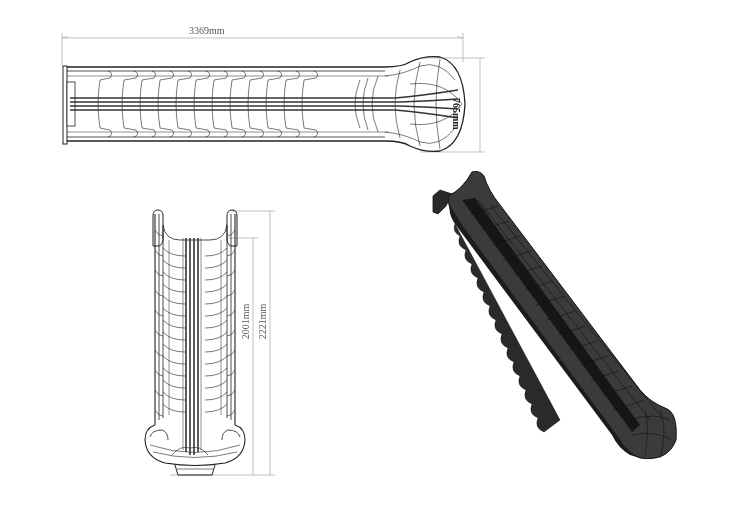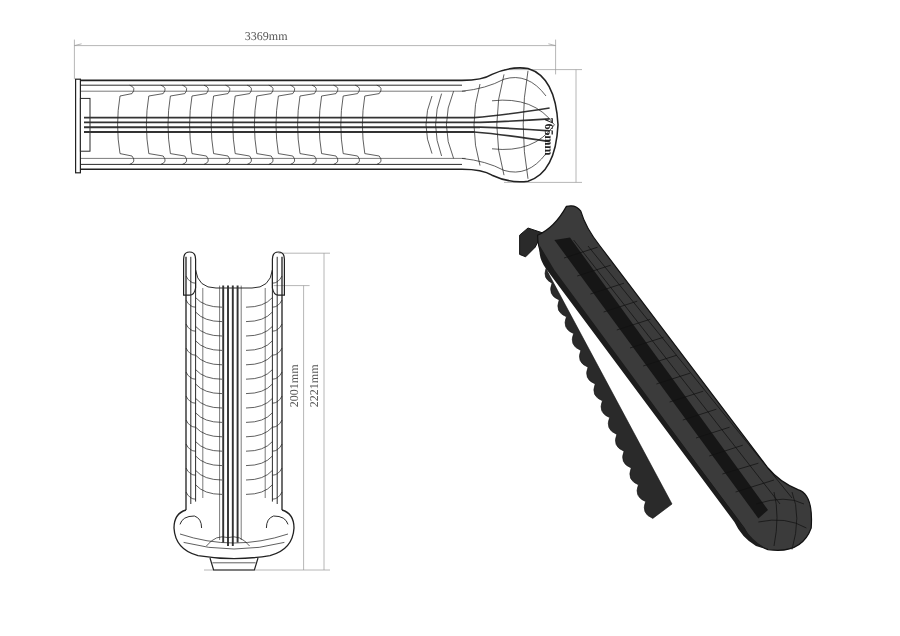--- a/index.html
+++ b/index.html
@@ -180,16 +180,16 @@
       <path d="M630 420 Q655 412 670 420"></path>
       <path d="M632 435 Q655 430 672 440"></path>
       <path d="M645 410 Q650 430 645 455"></path>
       <path d="M660 410 Q668 430 660 458"></path>
     </g>
 
     <path d="M455 224 Q452 232 460 236 Q456 246 466 250 Q462 260 472 264 Q468 274 478 278 Q474 288 484 292 Q480 302 490 306 Q486 316 496 320 Q492 330 502 334 Q498 344 508 348 Q504 358 514 362 Q510 372 520 376 Q516 386 526 390 Q522 400 532 404 Q528 414 538 418 Q534 428 544 432 L560 420 Z" fill="#2a2a2a" stroke="#111" stroke-width="0.5"></path>
   </g>
 </svg>
 
-<div class="dim-label" style="left:204px;top:25px;">3369mm</div>
+<div class="dim-label" style="left:189px;top:25px;">3369mm</div>
 <div class="dim-label bold" style="left:462px;top:98px;transform:rotate(90deg);transform-origin:left top;">765mm</div>
 <div class="dim-label" style="left:228px;top:316px;transform:rotate(-90deg);">2001mm</div>
 <div class="dim-label" style="left:245px;top:316px;transform:rotate(-90deg);">2221mm</div>
 
 </body></html>

